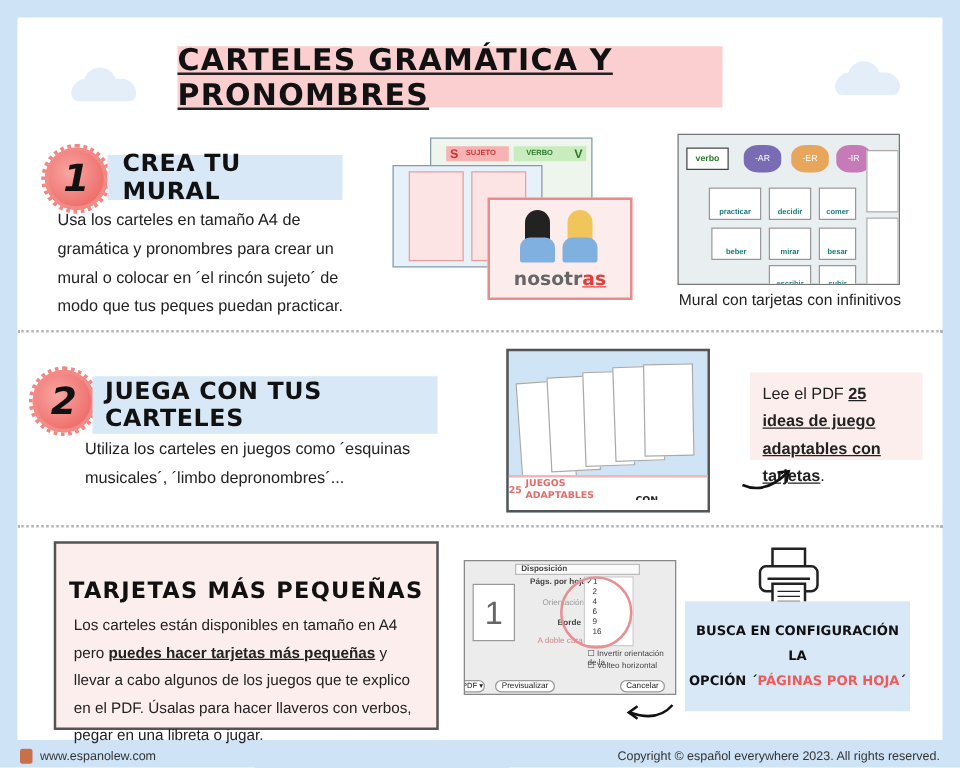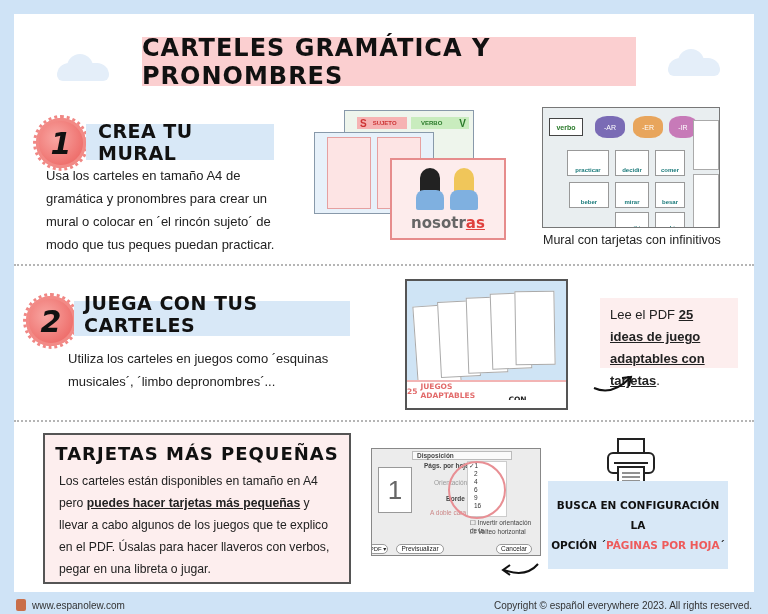--- a/index.html
+++ b/index.html
@@ -15,23 +15,23 @@
       background: #ffffff;
     }
     .cloud {
       position: absolute; background: #e4eef9; border-radius: 20px 20px 10px 10px;
     }
     .cloud::before {
       content: ""; position: absolute; left: 10px; top: -9px; width: 26px; height: 16px;
       background: #e4eef9; border-radius: 14px 14px 0 0;
     }
     .title-box {
-      position: absolute; left: 142px; top: 37px; width: 494px; height: 49px;
+      position: absolute; left: 142px; top: 37px; width: 436px; height: 49px;
       background: #fbcfd0;
-      display: flex; align-items: center; justify-content: center;
+      display: flex; align-items: center; justify-content: center; text-decoration: underline;
     }
     .title-box span {
       font-family: "DejaVu Sans", sans-serif; font-weight: 900;
       font-size: 24px; letter-spacing: 1px; color: #111;
     }
     .badge {
       position: absolute; width: 50px; height: 50px; border-radius: 50%;
       background: radial-gradient(circle at 40% 40%, #f8a6a2, #ee6d6a 70%);
       box-shadow: 0 0 0 3px #f28a86 inset;
       display: flex; align-items: center; justify-content: center;
@@ -60,21 +60,21 @@
       padding: 12px 10px;
     }
     .note-box b { text-decoration: underline; }
     .arrow { position: absolute; }
     .card3 {
       position: absolute; left: 43px; top: 433px; width: 308px; height: 151px;
       background: #fdeeee; border: 2px solid #555;
     }
     .card3 h3 {
       font-family: "DejaVu Sans", sans-serif; font-weight: 900; font-size: 18px;
-      text-align: center; margin-top: 8px; letter-spacing: 1px; color: #111;
+      text-align: center; margin-top: 27px; letter-spacing: 1px; color: #111;
     }
     .card3 p { font-size: 12.2px; line-height: 22px; padding: 6px 10px 0 14px; color: #222; }
     .card3 p b { text-decoration: underline; }
     .print-box {
       position: absolute; left: 548px; top: 481px; width: 180px; height: 88px;
       background: #d8e8f7; display: flex; flex-direction: column; align-items: center; justify-content: center;
       font-family: "DejaVu Sans", sans-serif; font-weight: 900; font-size: 10.5px; line-height: 20px;
       color: #111; text-align: center;
     }
     .print-box .hl { color: #ee5b5b; }
@@ -156,21 +156,21 @@
   <div style="position:absolute;left:150px;top:12px;width:26px;height:50px;background:#fff;border:1px solid #aaa;"></div>
   <div style="position:absolute;left:150px;top:66px;width:26px;height:54px;background:#fff;border:1px solid #aaa;"></div>
 </div>
 <div class="caption" style="left:543px;top:233px;">Mural con tarjetas con infinitivos</div>
 
 <div class="divider" style="top:264px;"></div>
 
 <div class="badge" style="left:26px;top:296px;">
   <span>2</span>
 </div>
-<div class="step-head" style="left:74px;top:301px;width:276px;height:35px;padding-left:10px;font-size:19px;align-items:flex-end;">
+<div class="step-head" style="left:74px;top:301px;width:276px;height:46px;padding-left:10px;font-size:19px;">
   <span>JUEGA CON TUS CARTELES</span>
 </div>
 <div class="body-text" style="left:68px;top:347px;width:300px;font-size:13px;">
   <div>Utiliza los carteles  en juegos como ´esquinas</div>
   <div>musicales´, ´limbo depronombres´...</div>
 </div>
 
 <div class="img-frame" style="left:405px;top:279px;width:163px;height:131px;background:#cfe4f5;border:2px solid #555;">
   <div style="position:absolute;left:8px;top:24px;width:44px;height:78px;background:#fff;border:1px solid #aaa;transform:rotate(-4deg);"></div>
   <div style="position:absolute;left:32px;top:20px;width:40px;height:76px;background:#fff;border:1px solid #aaa;transform:rotate(-3deg);"></div>

